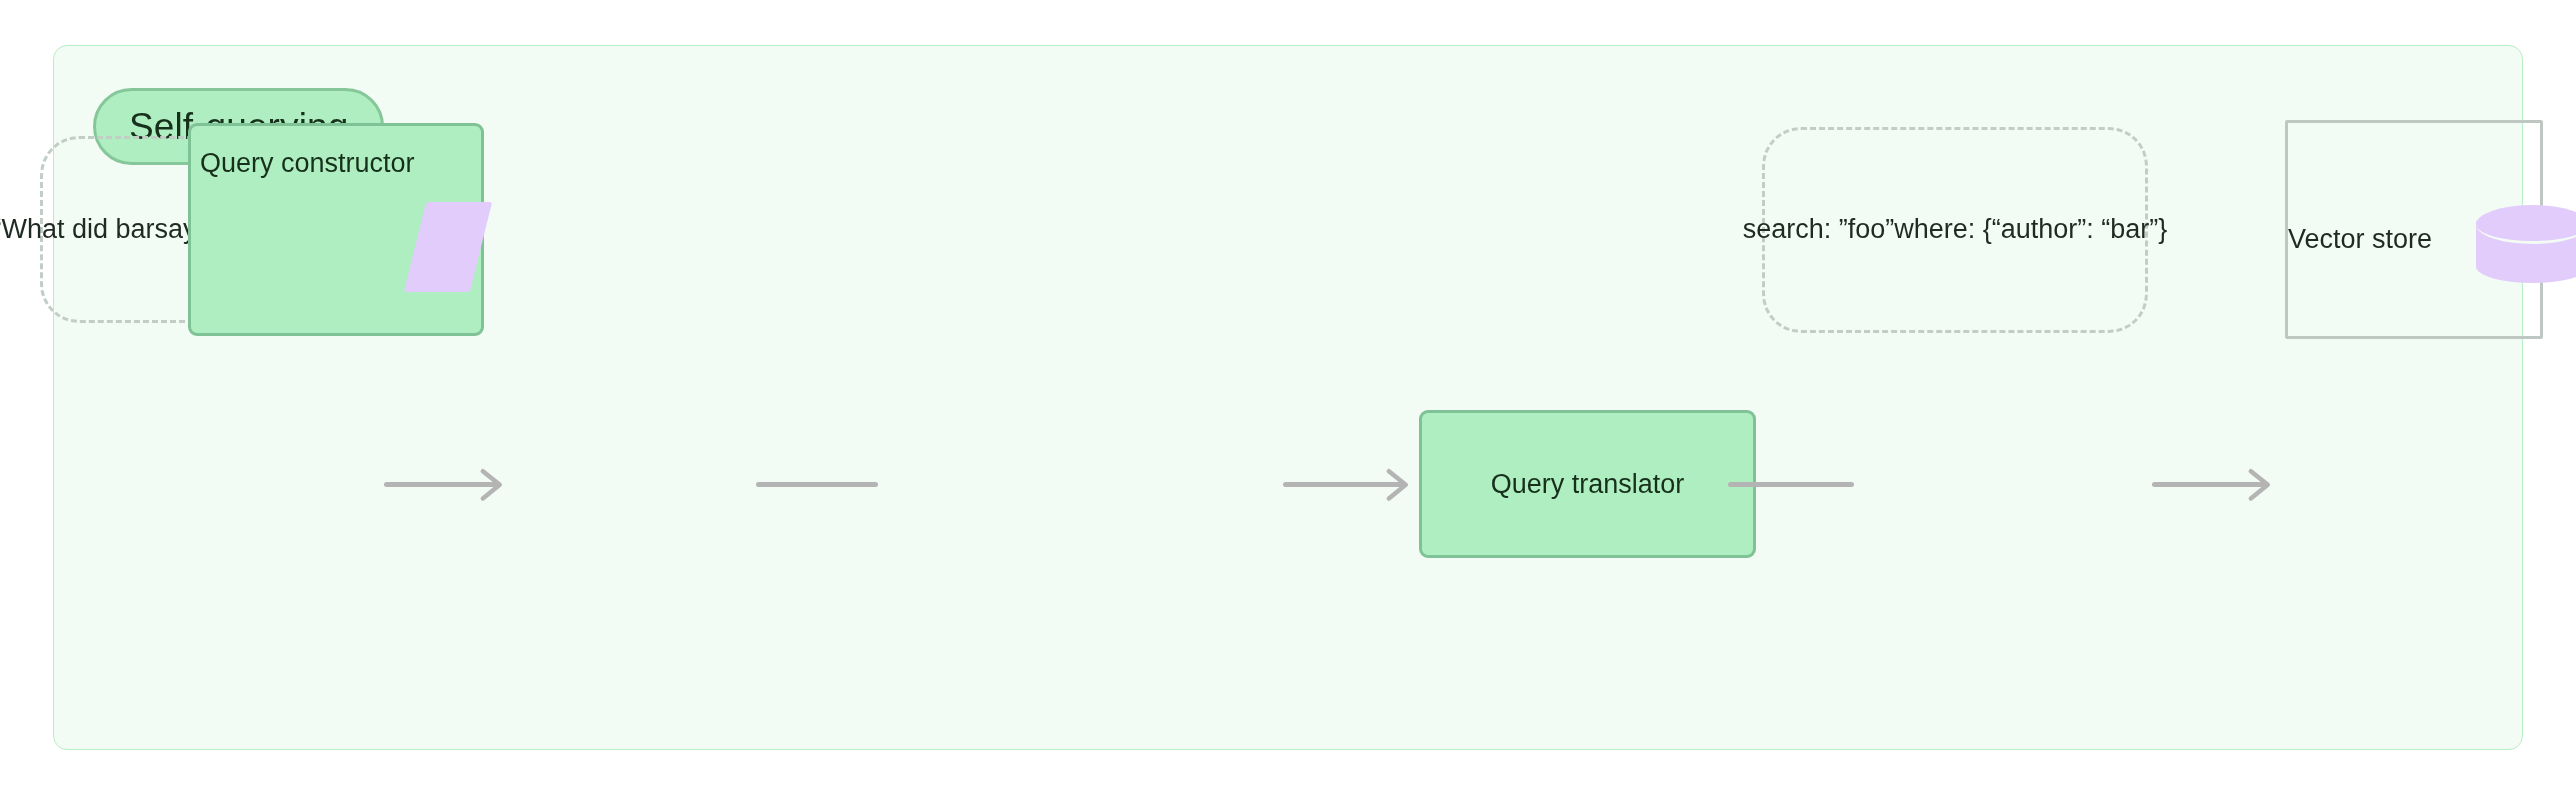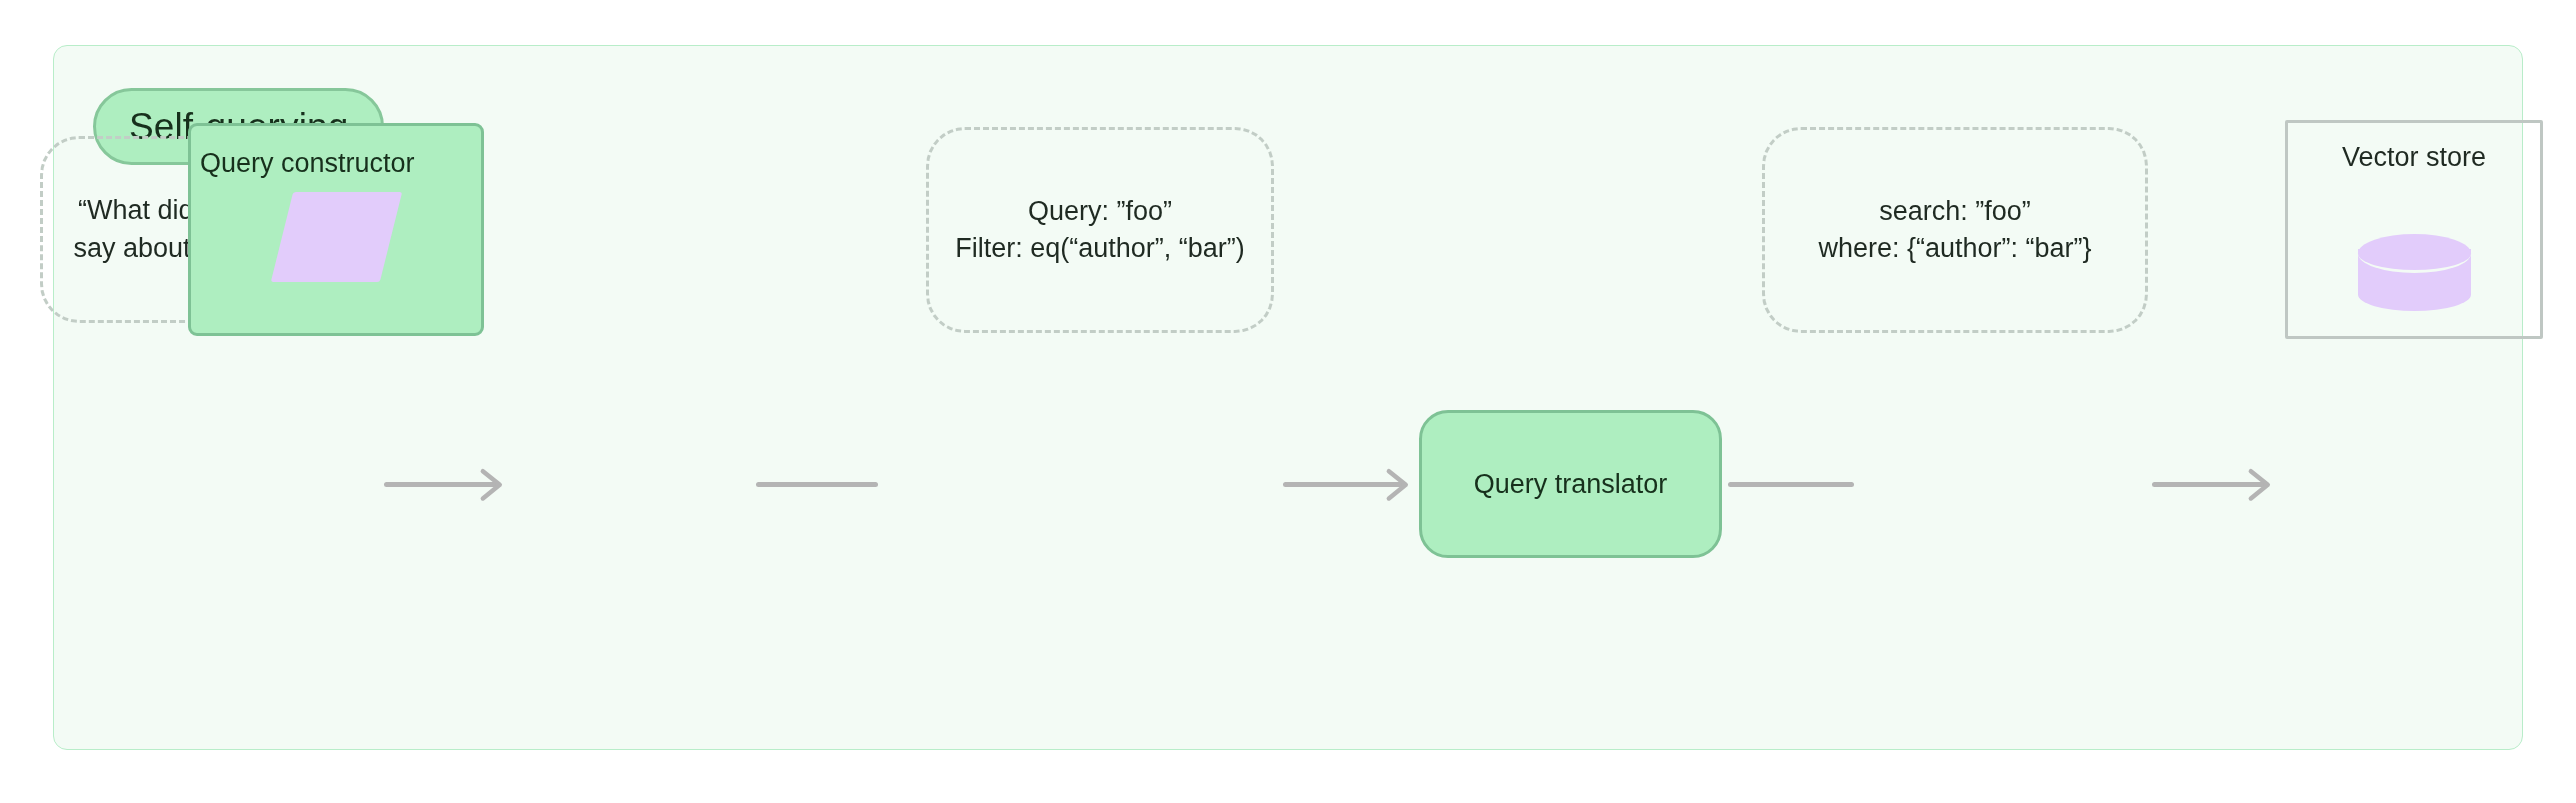--- a/index.html
+++ b/index.html
@@ -60,21 +60,21 @@
     left: 0;
     top: 0;
     width: 100%;
     height: 100%;
   }
 
   .node {
     position: absolute;
     box-sizing: border-box;
     display: flex;
-    flex-direction: column;
+    flex-direction: row;
     align-items: center;
     justify-content: center;
   }
 
   
   .node-dashed {
     background: transparent;
     border: 3.2px dashed #c2cdc6;
     border-radius: 39px;
     color: #1f2a22;
@@ -197,33 +197,29 @@
         </svg>
       </div>
 
       <div class="node node-green with-icon" style="left:134px; top:77px; width:296px; height:213px;">
         <span class="node-label">Query constructor</span>
         <span class="icon-parallelogram"></span>
       </div>
 
       <div class="connector" style="left:702px; top:436px; width:122px;"></div>
 
-      <div class="node node-dashed" style="left:872px; top:81px; width:348px; height:206px;">
-        <span class="line">Query: ”foo”</span>
-        <span class="line">Filter: eq(“author”, “bar”)</span>
-      </div>
 
       <div class="connector" style="left:1229px; top:436px; width:122px;"></div>
       <div class="arrowhead" style="left:1331px; top:422px;">
         <svg width="35" height="35" viewBox="0 0 54 54">
           <path d="M6 5 L32 26 L6 47" fill="none" stroke="#b4b4b4" stroke-width="7" stroke-linecap="round" stroke-linejoin="round"></path>
         </svg>
       </div>
 
-      <div class="node node-green" style="left:1365px; top:364px; width:303px; height:148px;border-radius:29px;">
+      <div class="node node-green" style="left:1365px; top:364px; width:337px; height:148px;">
         <span class="node-label">Query translator</span>
       </div>
 
       <div class="connector" style="left:1674px; top:436px; width:126px;"></div>
 
       <div class="node node-dashed" style="left:1708px; top:81px; width:386px; height:206px;">
         <span class="line">search: ”foo”</span>
         <span class="line">where: {“author”: “bar”}</span>
       </div>
 

